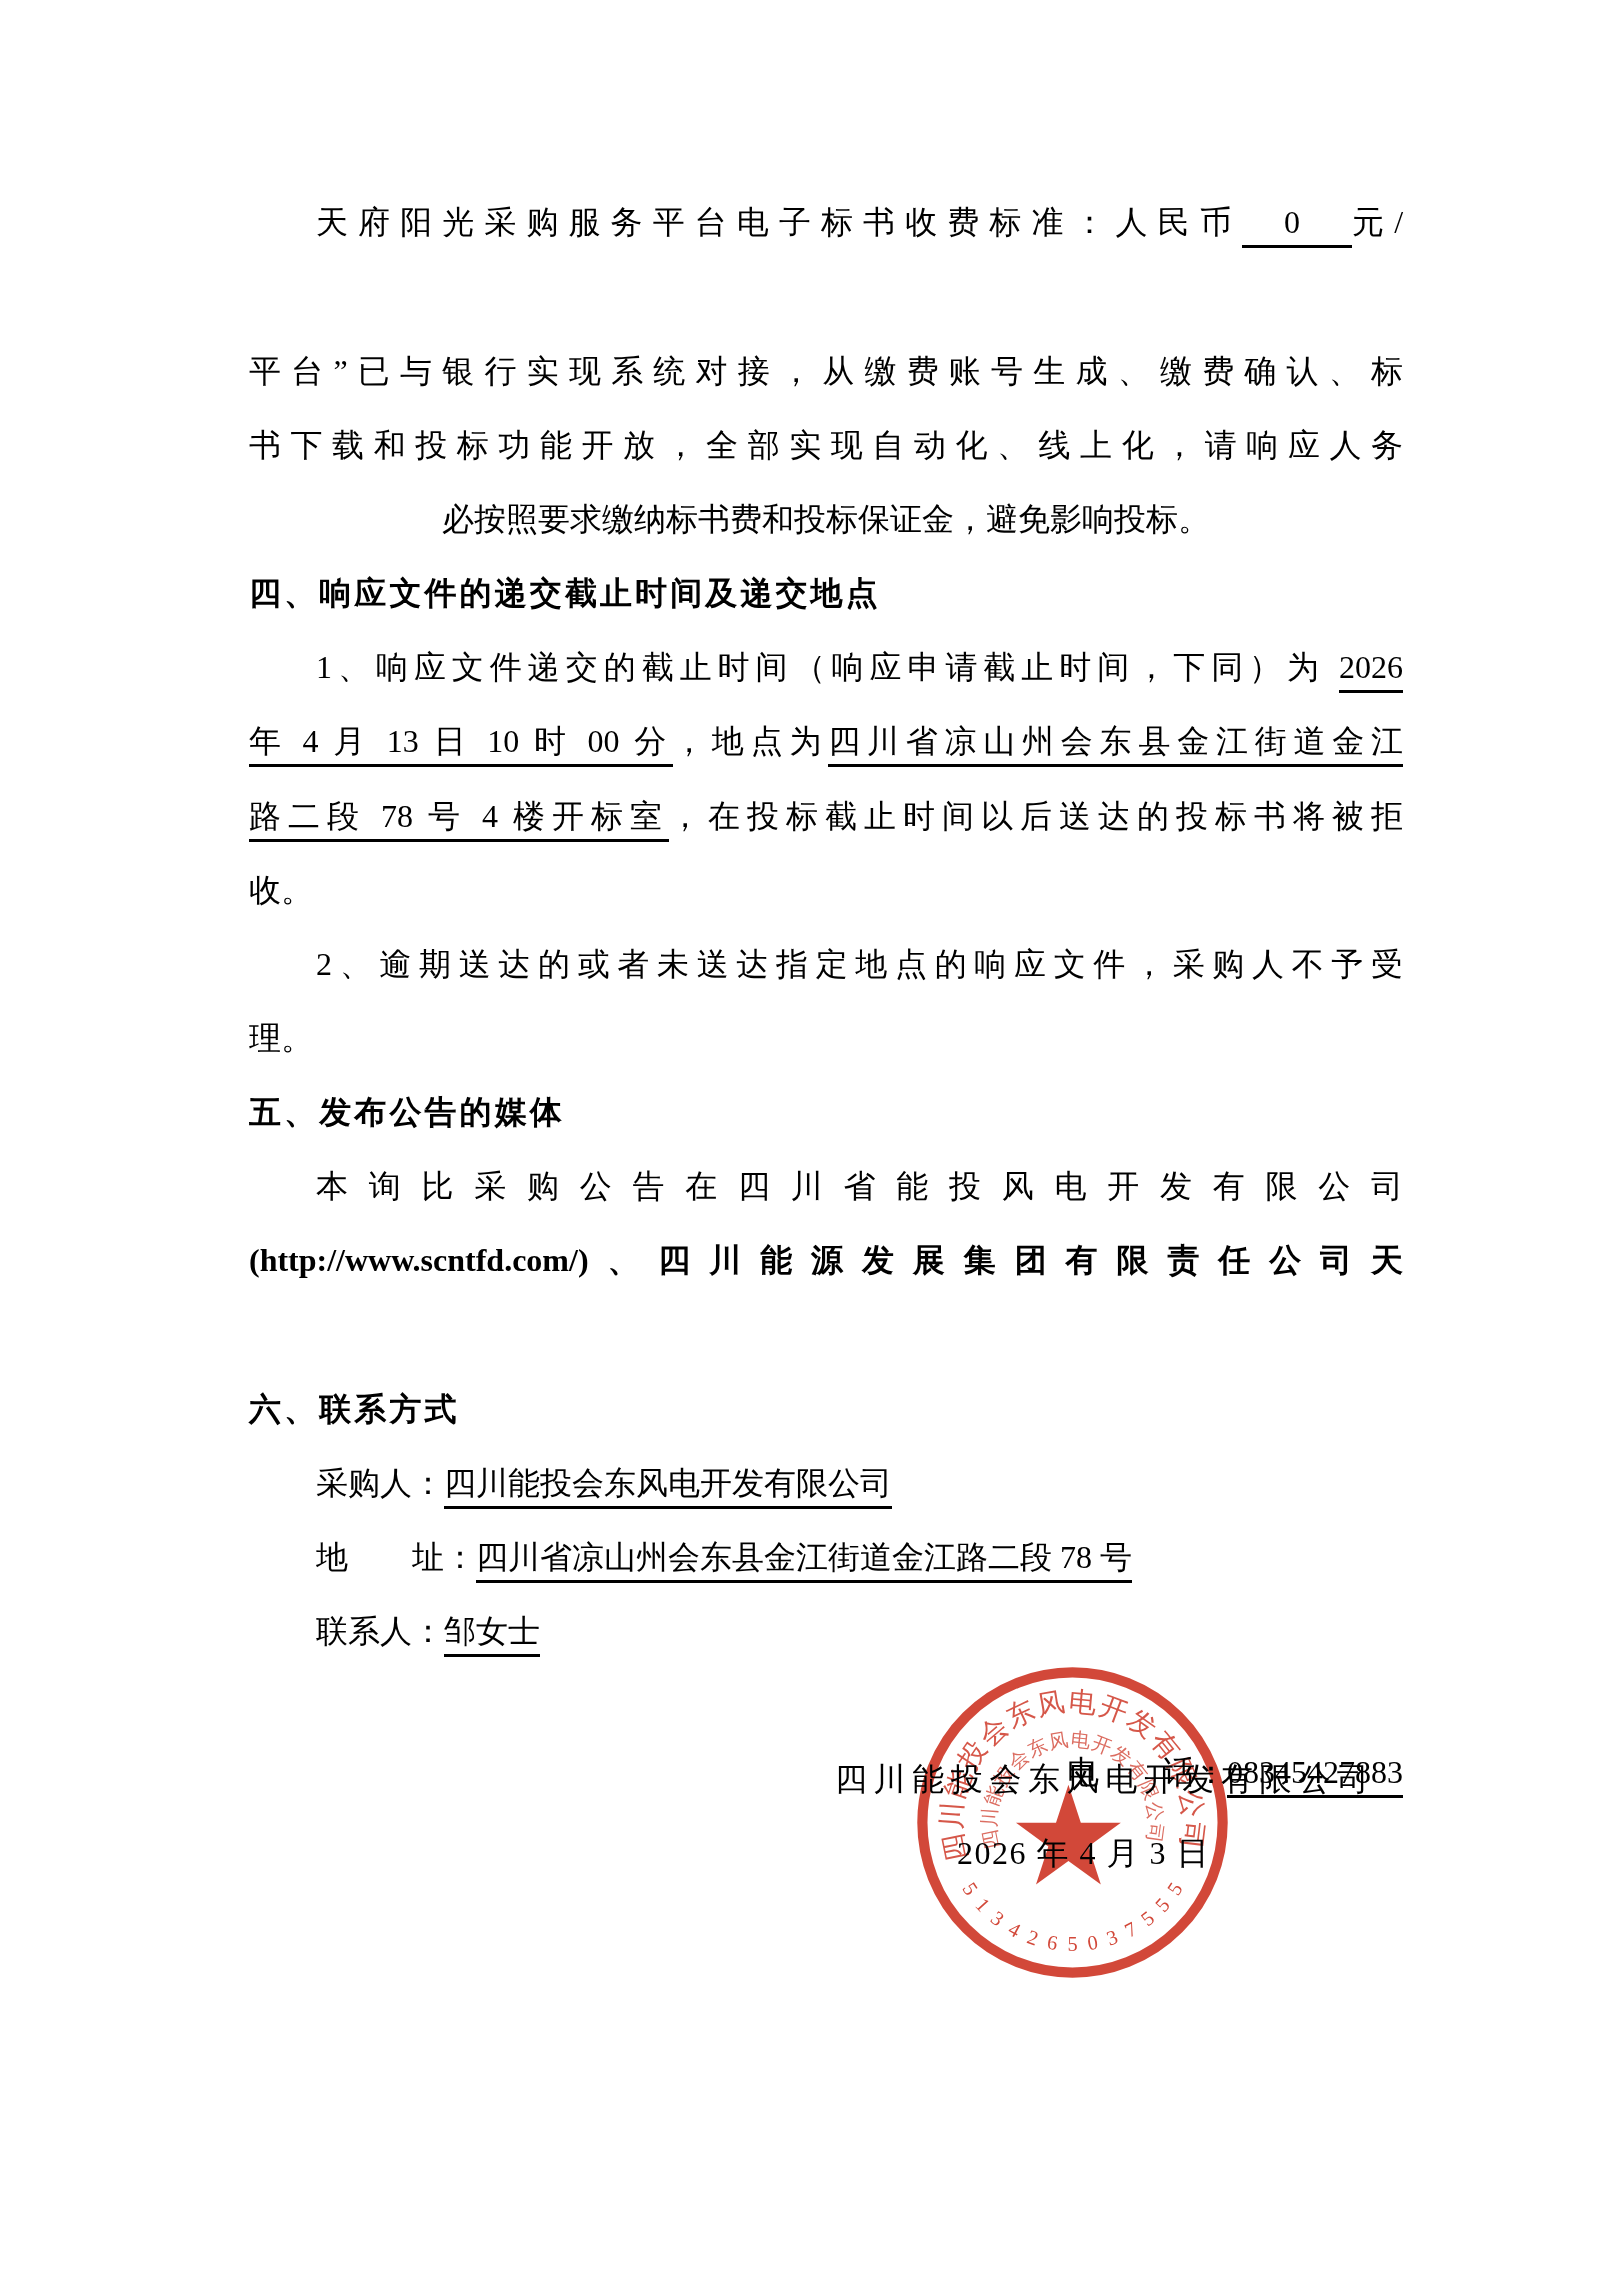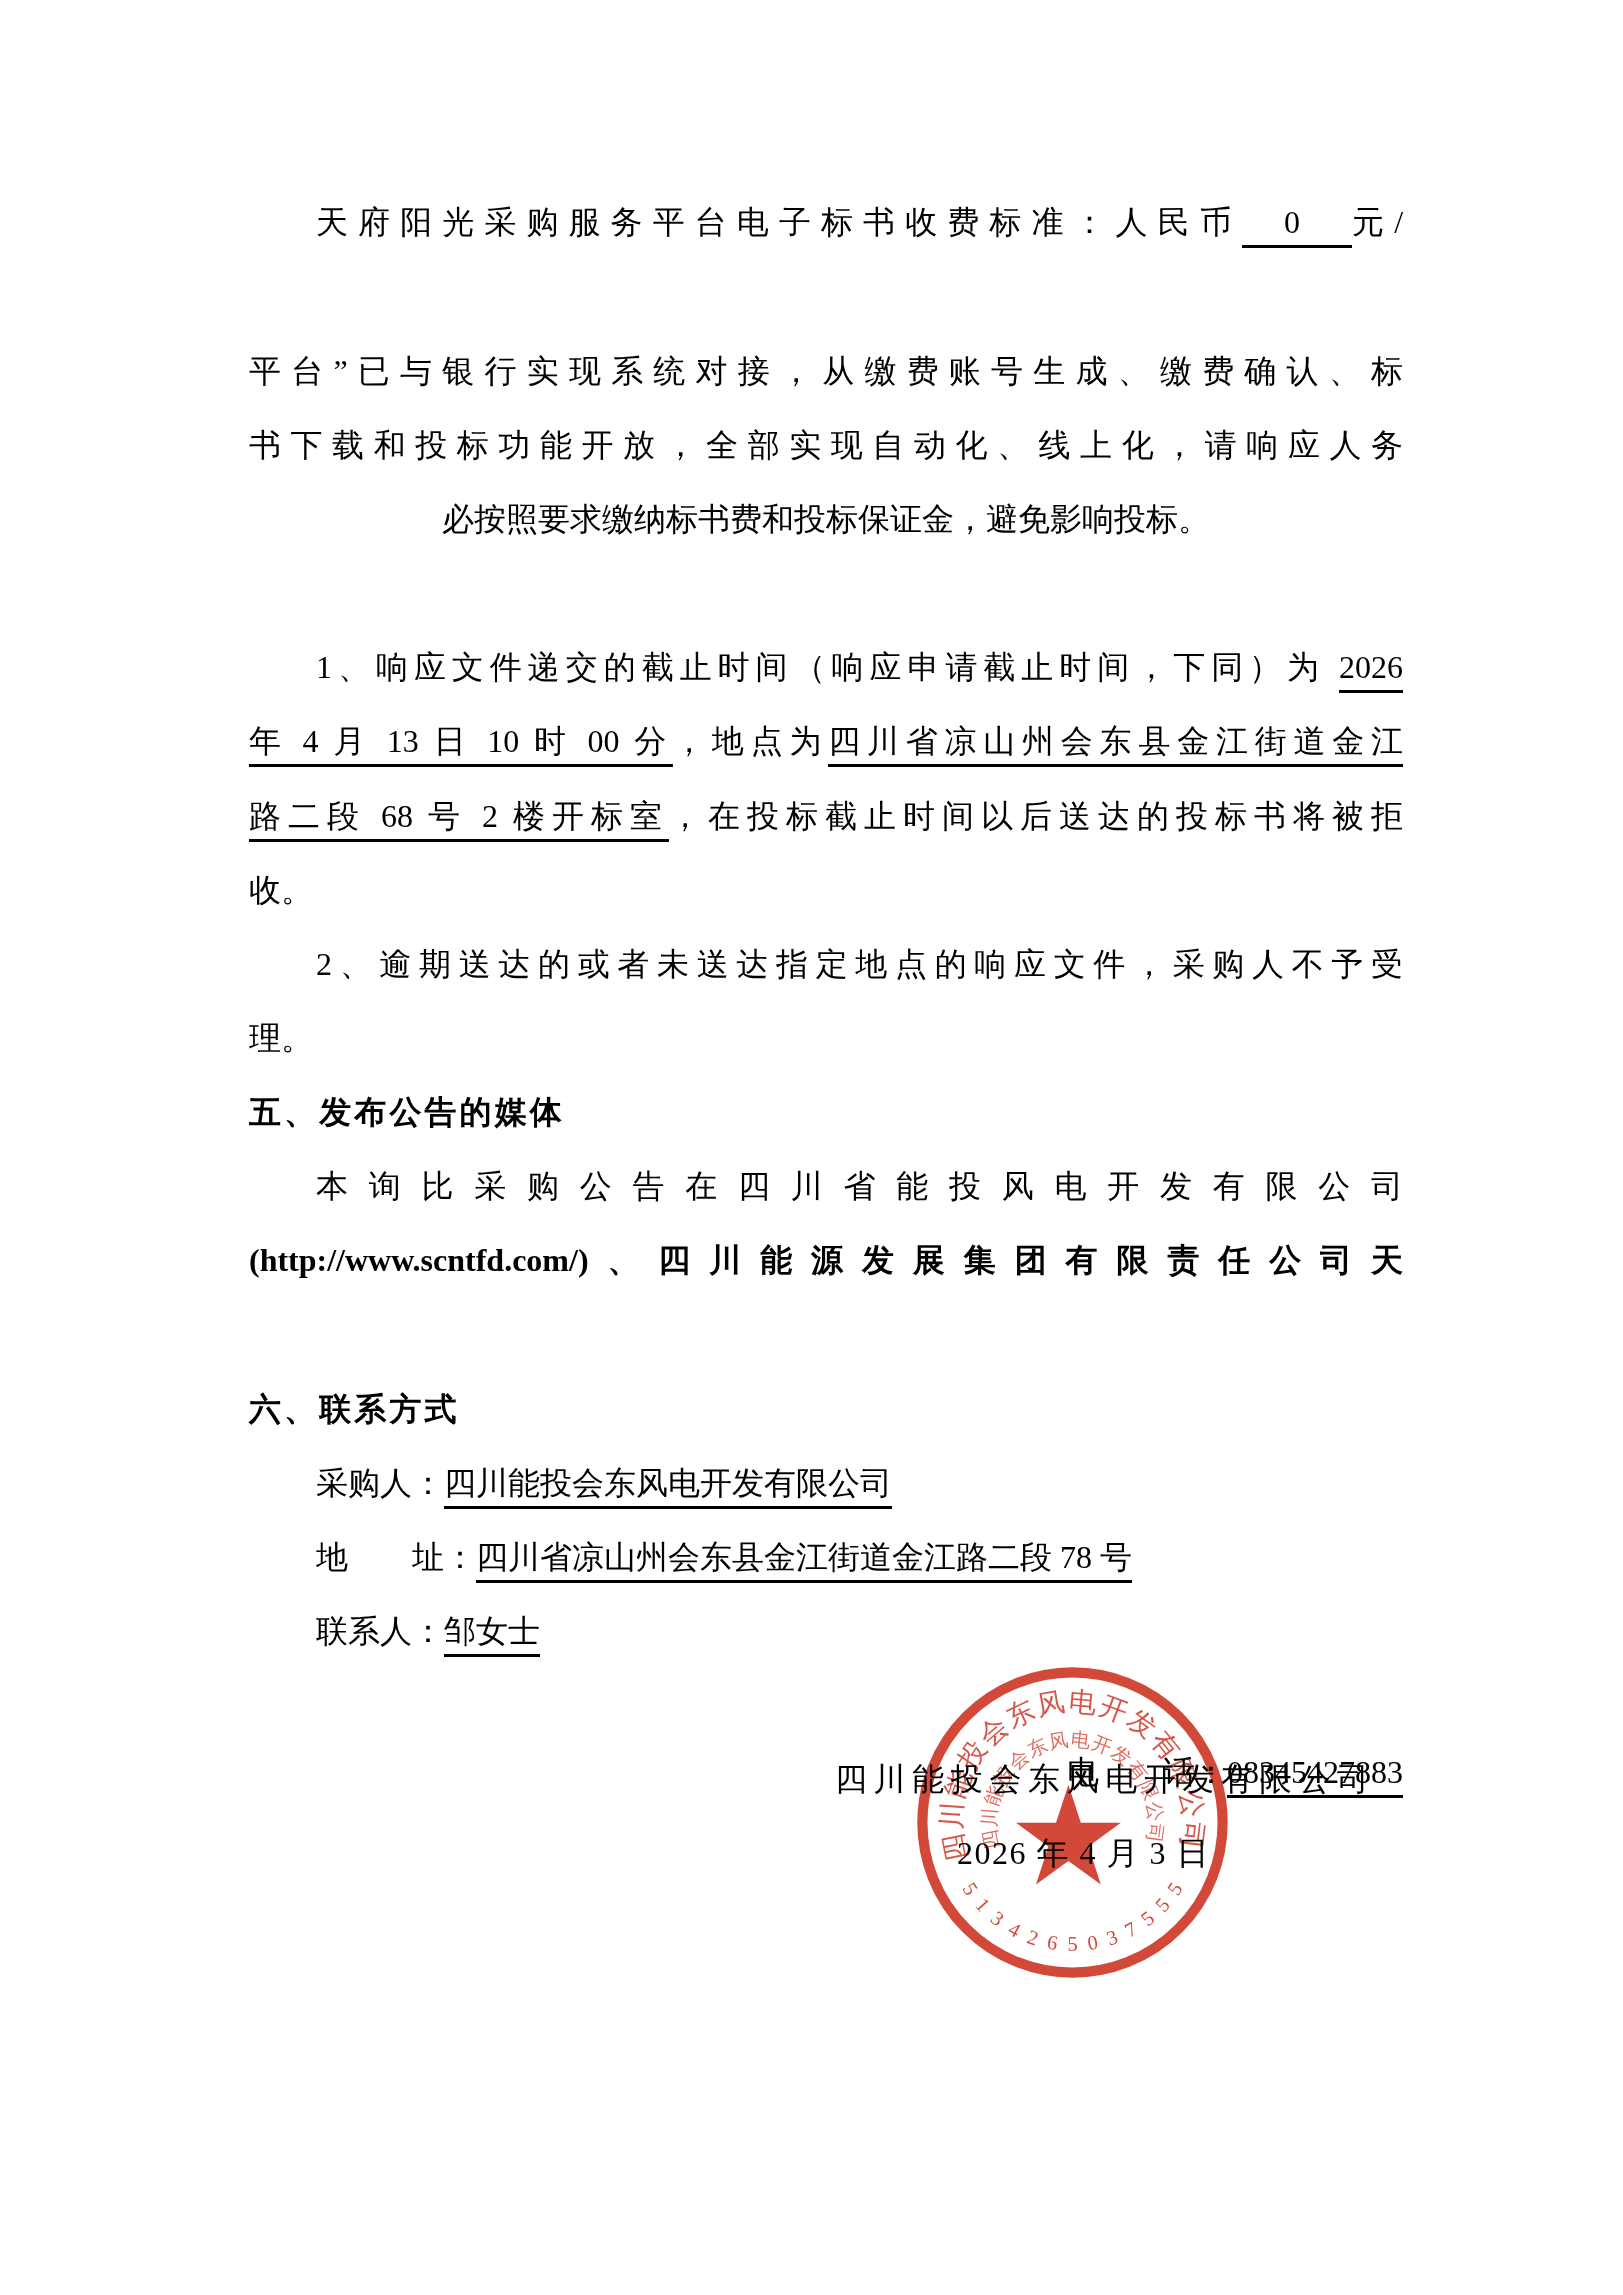--- a/index.html
+++ b/index.html
@@ -45,23 +45,24 @@
 </head>
 <body>
 
 <div class="page">
 
   <div class="text-layer">
       <div class="line justify indent" style="top: 204px;"><span>天府阳光采购服务平台电子标书收费标准：人民币</span><span class="u">　0　</span><span>元/</span></div>
       <div class="line justify" style="top: 353px;"><span>平台”已与银行实现系统对接，从缴费账号生成、缴费确认、标</span></div>
       <div class="line justify" style="top: 427px;"><span>书下载和投标功能开放，全部实现自动化、线上化，请响应人务</span></div>
       <div class="line" style="top: 501px; text-align: center;"><span>必按照要求缴纳标书费和投标保证金，避免影响投标。</span></div>
+      <div class="line heading" style="top: 575px;"><span>四、响应文件的递交截止时间及递交地点</span></div>
       <div class="line justify indent" style="top: 649px;"><span>1、响应文件递交的截止时间（响应申请截止时间，下同）为 </span><span class="u">2026</span></div>
       <div class="line justify" style="top: 723px;"><span class="u">年 4 月 13 日 10 时 00 分</span><span>，地点为</span><span class="u">四川省凉山州会东县金江街道金江</span></div>
-      <div class="line justify" style="top: 798px;"><span class="u">路二段 68 号 2 楼开标室</span><span>，在投标截止时间以后送达的投标书将被拒</span></div>
+      <div class="line justify" style="top: 798px;"><span class="u">路二段 78 号 4 楼开标室</span><span>，在投标截止时间以后送达的投标书将被拒</span></div>
       <div class="line" style="top: 872px;"><span>收。</span></div>
       <div class="line justify indent" style="top: 946px;"><span>2、逾期送达的或者未送达指定地点的响应文件，采购人不予受</span></div>
       <div class="line" style="top: 1020px;"><span>理。</span></div>
       <div class="line heading" style="top: 1094px;"><span>五、发布公告的媒体</span></div>
       <div class="line justify indent" style="top: 1168px;"><span>本询比采购公告在四川省能投风电开发有限公司</span></div>
       <div class="line justify" style="top: 1242px; font-weight: bold;"><span>(http://www.scntfd.com/)、四川能源发展集团有限责任公司天</span></div>
       <div class="line heading" style="top: 1391px;"><span>六、联系方式</span></div>
       <div class="line indent" style="top: 1465px;"><span>采购人：</span><span class="u">四川能投会东风电开发有限公司</span></div>
       <div class="line indent" style="top: 1539px;"><span>地　　址：</span><span class="u">四川省凉山州会东县金江街道金江路二段 78 号</span></div>
       <div class="line indent" style="top: 1613px;"><span>联系人：</span><span class="u">邹女士</span></div>

